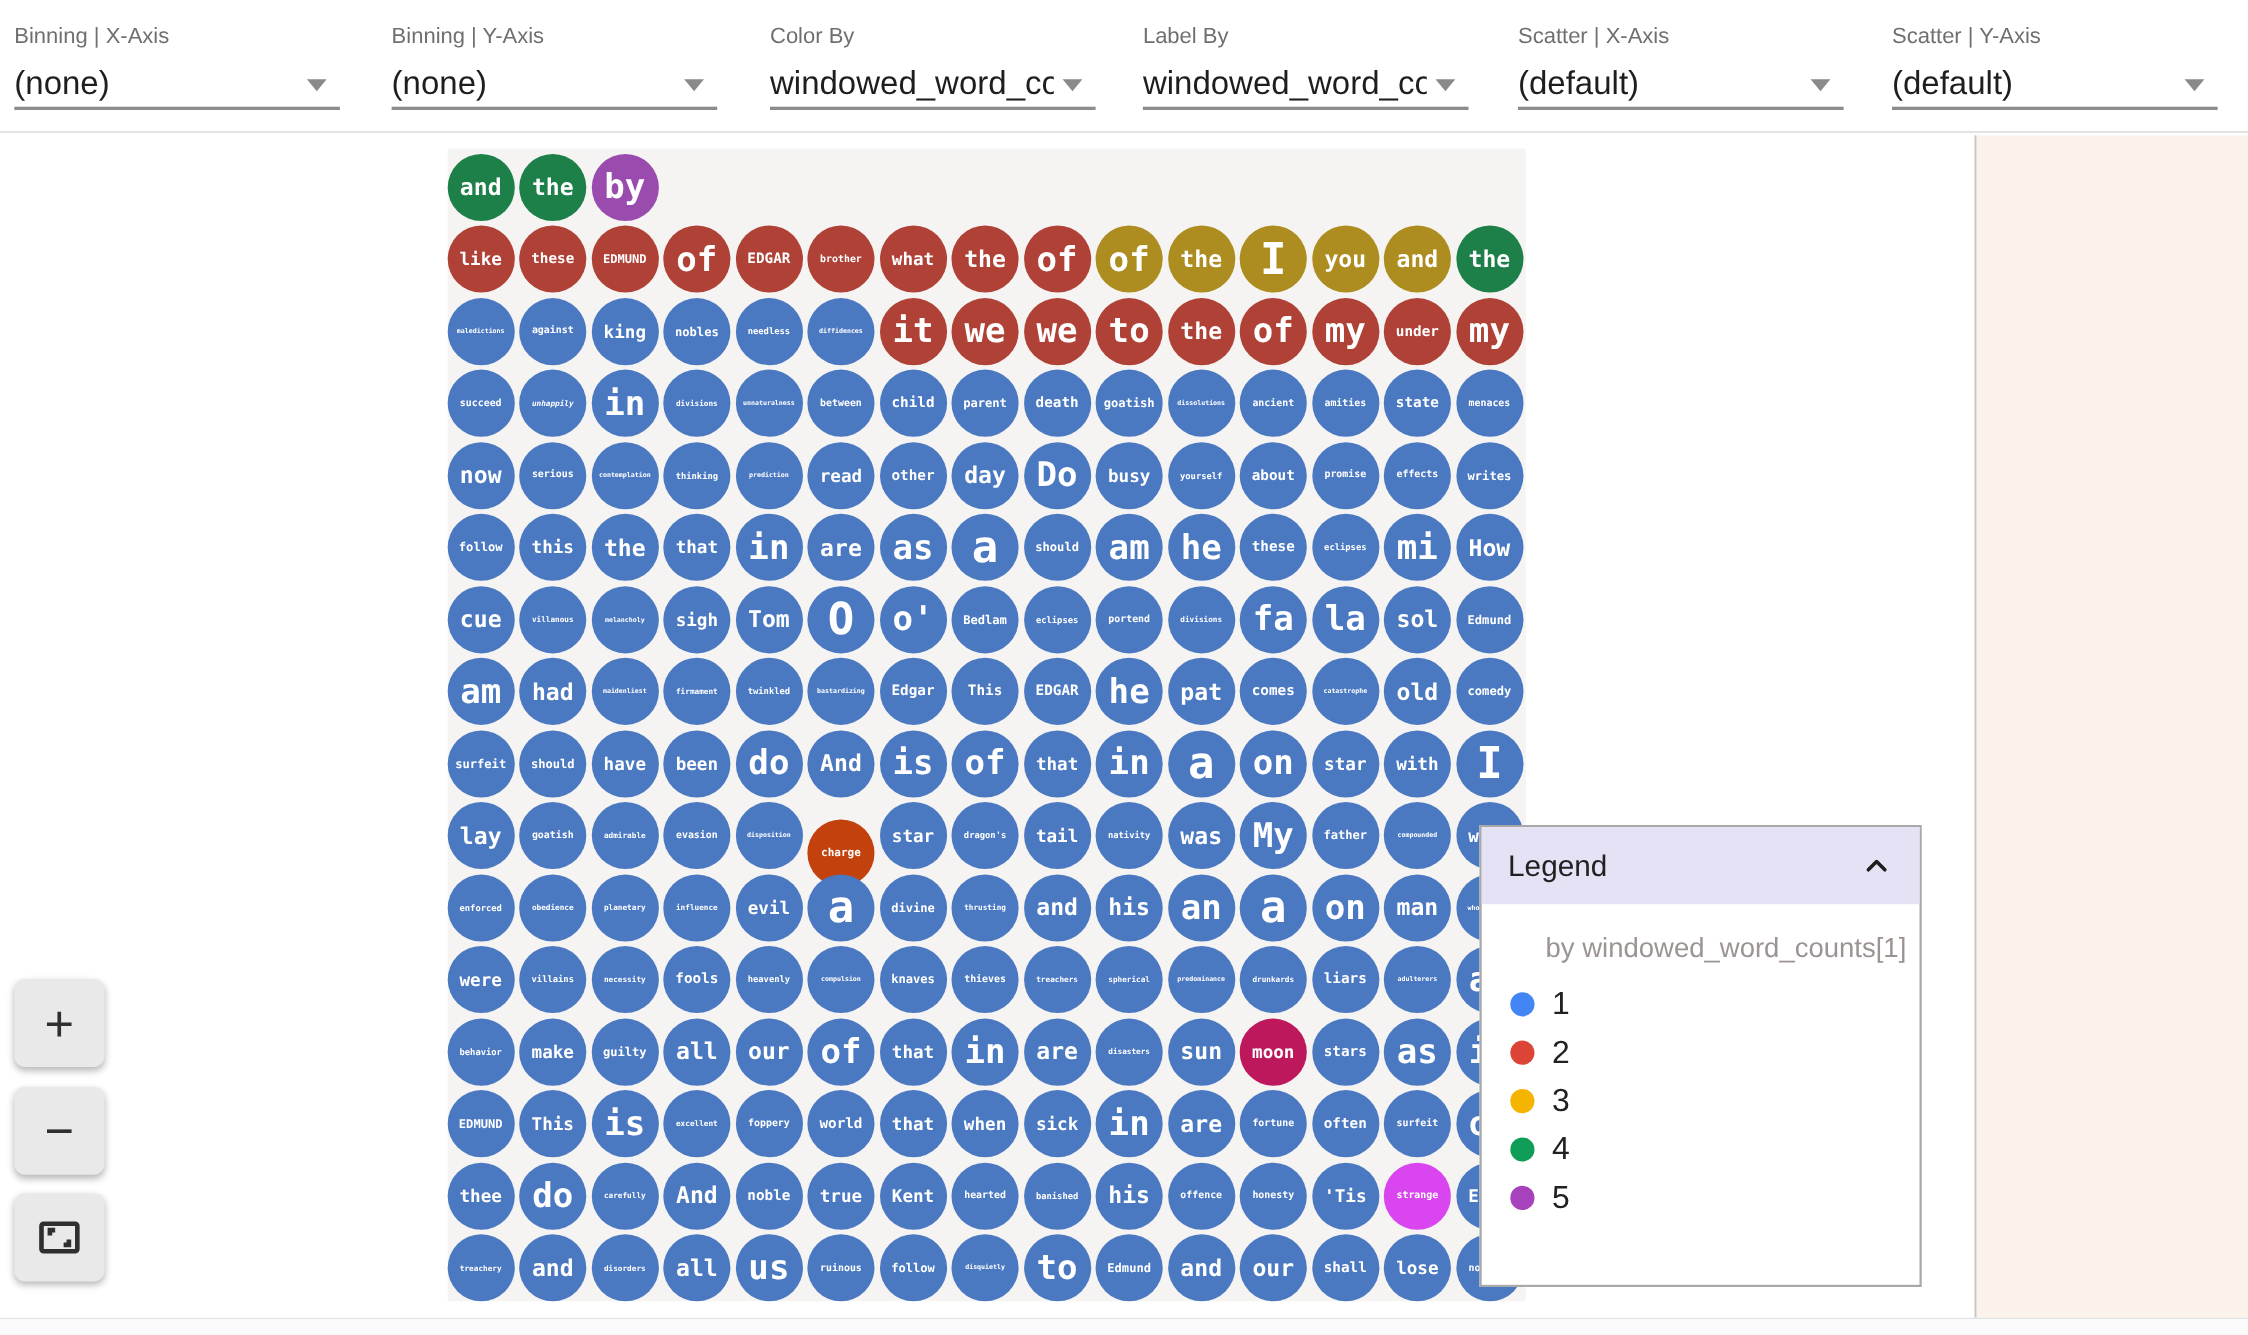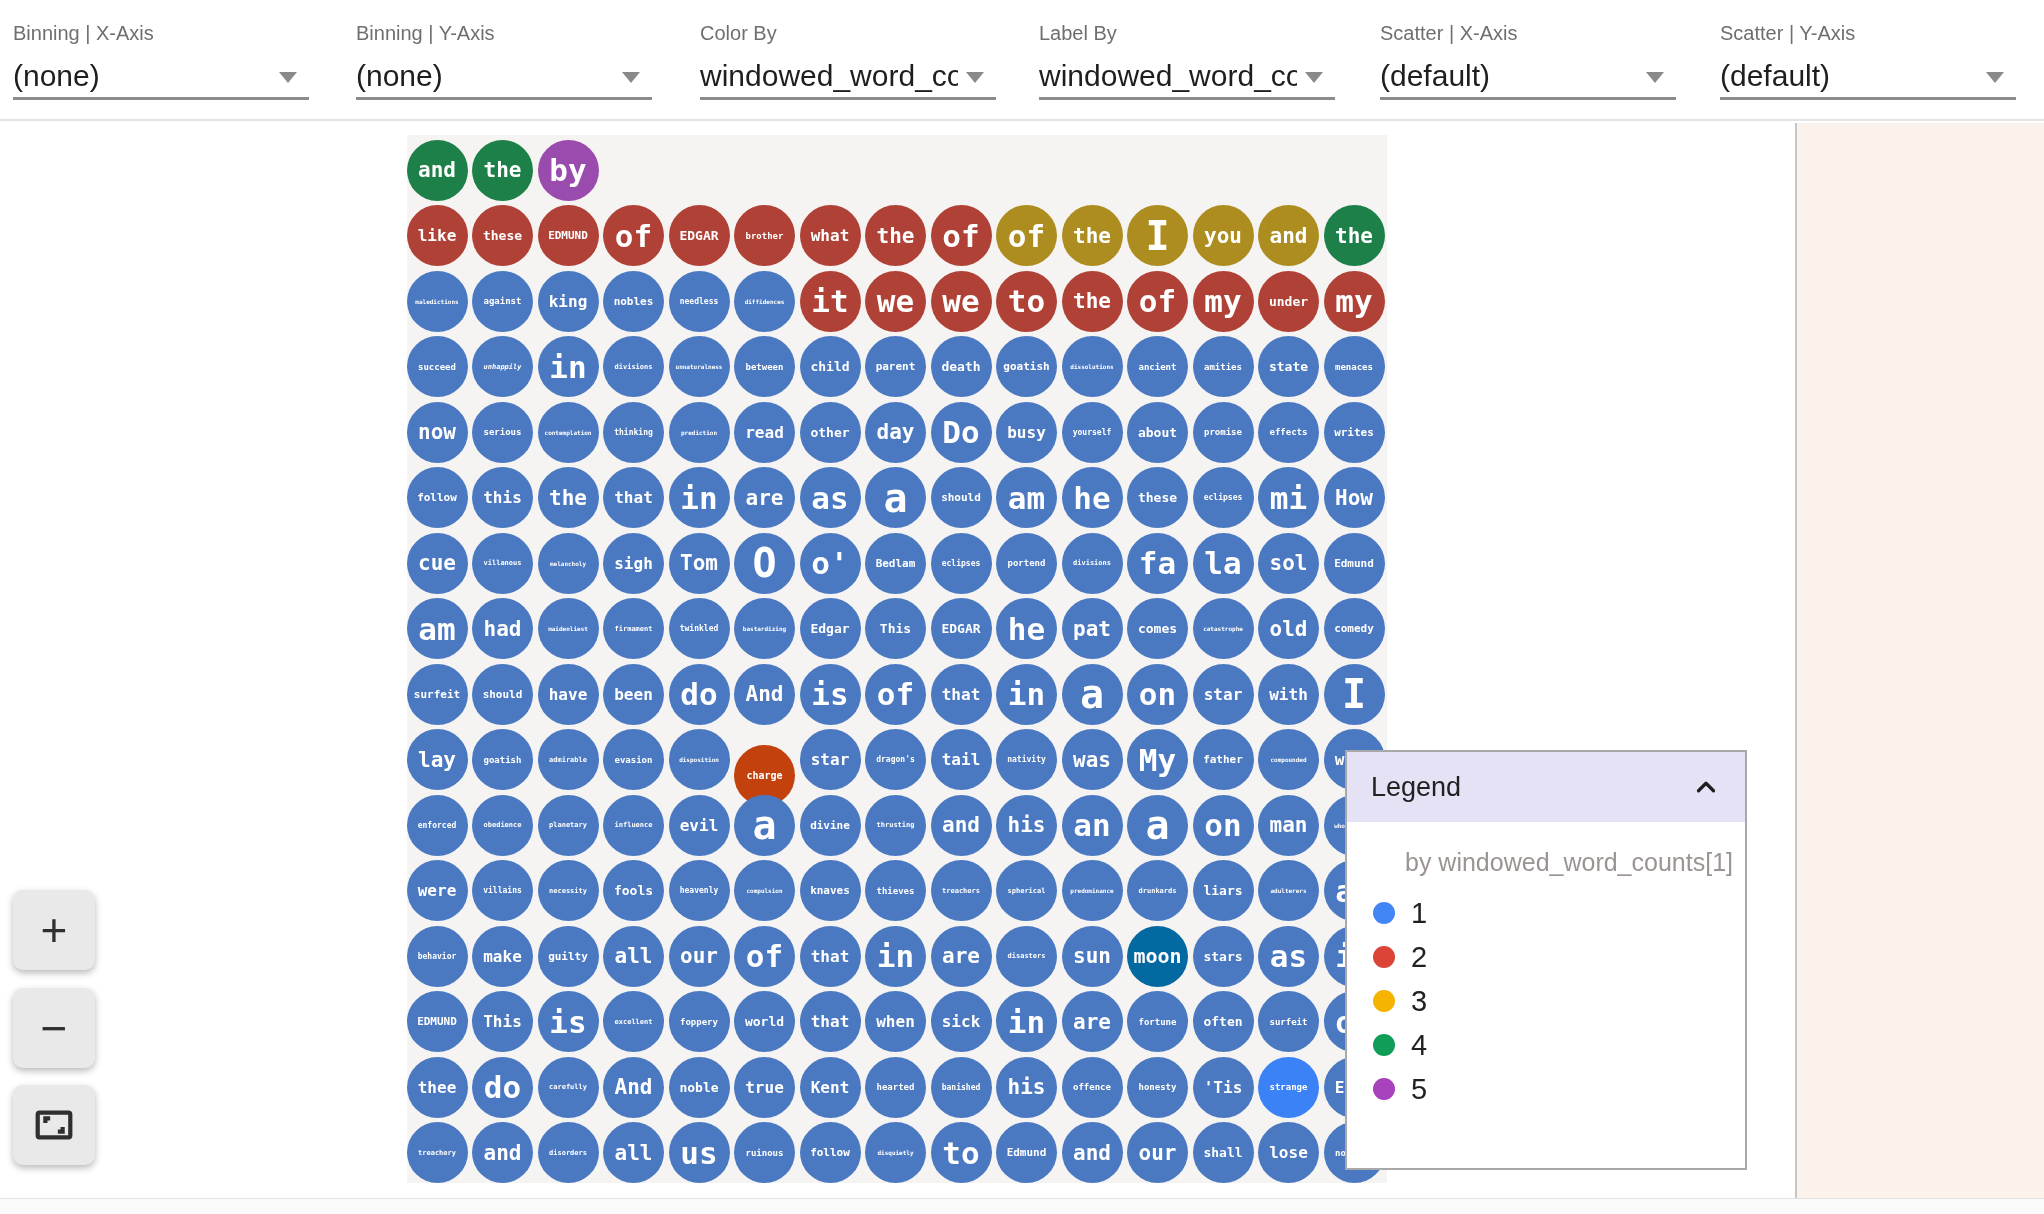--- a/index.html
+++ b/index.html
@@ -261,21 +261,21 @@
     <div class="bubble" style="left: 65px; top: 790.5px; background: rgb(74, 121, 194); font-size: 16px;">make</div>
     <div class="bubble" style="left: 130.5px; top: 790.5px; background: rgb(74, 121, 194); font-size: 11px;">guilty</div>
     <div class="bubble" style="left: 196px; top: 790.5px; background: rgb(74, 121, 194); font-size: 21px;">all</div>
     <div class="bubble" style="left: 261.5px; top: 790.5px; background: rgb(74, 121, 194); font-size: 21px;">our</div>
     <div class="bubble" style="left: 327px; top: 790.5px; background: rgb(74, 121, 194); font-size: 31px;">of</div>
     <div class="bubble" style="left: 392.5px; top: 790.5px; background: rgb(74, 121, 194); font-size: 16px;">that</div>
     <div class="bubble" style="left: 458px; top: 790.5px; background: rgb(74, 121, 194); font-size: 31px;">in</div>
     <div class="bubble" style="left: 523.5px; top: 790.5px; background: rgb(74, 121, 194); font-size: 21px;">are</div>
     <div class="bubble" style="left: 589px; top: 790.5px; background: rgb(74, 121, 194); font-size: 7px;">disasters</div>
     <div class="bubble" style="left: 654.5px; top: 790.5px; background: rgb(74, 121, 194); font-size: 21px;">sun</div>
-    <div class="bubble" style="left: 720px; top: 790.5px; background: #0369a1; font-size: 20px;">moon</div>
+    <div class="bubble" style="left: 720px; top: 790.5px; background: #be185d; font-size: 16px;">moon</div>
     <div class="bubble" style="left: 785.5px; top: 790.5px; background: rgb(74, 121, 194); font-size: 13px;">stars</div>
     <div class="bubble" style="left: 851px; top: 790.5px; background: rgb(74, 121, 194); font-size: 31px;">as</div>
     <div class="bubble" style="left: 916.5px; top: 790.5px; background: rgb(74, 121, 194); font-size: 31px;">if</div>
     <div class="bubble" style="left: -0.5px; top: 856px; background: rgb(74, 121, 194); font-size: 11px;">EDMUND</div>
     <div class="bubble" style="left: 65px; top: 856px; background: rgb(74, 121, 194); font-size: 16px;">This</div>
     <div class="bubble" style="left: 130.5px; top: 856px; background: rgb(74, 121, 194); font-size: 31px;">is</div>
     <div class="bubble" style="left: 196px; top: 856px; background: rgb(74, 121, 194); font-size: 7px;">excellent</div>
     <div class="bubble" style="left: 261.5px; top: 856px; background: rgb(74, 121, 194); font-size: 9px;">foppery</div>
     <div class="bubble" style="left: 327px; top: 856px; background: rgb(74, 121, 194); font-size: 13px;">world</div>
     <div class="bubble" style="left: 392.5px; top: 856px; background: rgb(74, 121, 194); font-size: 16px;">that</div>
@@ -293,21 +293,21 @@
     <div class="bubble" style="left: 196px; top: 921.5px; background: rgb(74, 121, 194); font-size: 21px;">And</div>
     <div class="bubble" style="left: 261.5px; top: 921.5px; background: rgb(74, 121, 194); font-size: 13px;">noble</div>
     <div class="bubble" style="left: 327px; top: 921.5px; background: rgb(74, 121, 194); font-size: 16px;">true</div>
     <div class="bubble" style="left: 392.5px; top: 921.5px; background: rgb(74, 121, 194); font-size: 16px;">Kent</div>
     <div class="bubble" style="left: 458px; top: 921.5px; background: rgb(74, 121, 194); font-size: 9px;">hearted</div>
     <div class="bubble" style="left: 523.5px; top: 921.5px; background: rgb(74, 121, 194); font-size: 8px;">banished</div>
     <div class="bubble" style="left: 589px; top: 921.5px; background: rgb(74, 121, 194); font-size: 21px;">his</div>
     <div class="bubble" style="left: 654.5px; top: 921.5px; background: rgb(74, 121, 194); font-size: 9px;">offence</div>
     <div class="bubble" style="left: 720px; top: 921.5px; background: rgb(74, 121, 194); font-size: 9px;">honesty</div>
     <div class="bubble" style="left: 785.5px; top: 921.5px; background: rgb(74, 121, 194); font-size: 16px;">'Tis</div>
-    <div class="bubble" style="left: 851px; top: 921.5px; background: #3b82f6; font-size: 9px;">strange</div>
+    <div class="bubble" style="left: 851px; top: 921.5px; background: #d946ef; font-size: 9px;">strange</div>
     <div class="bubble" style="left: 916.5px; top: 921.5px; background: rgb(74, 121, 194); font-size: 16px;">Exit</div>
     <div class="bubble" style="left: -0.5px; top: 987px; background: rgb(74, 121, 194); font-size: 7px;">treachery</div>
     <div class="bubble" style="left: 65px; top: 987px; background: rgb(74, 121, 194); font-size: 21px;">and</div>
     <div class="bubble" style="left: 130.5px; top: 987px; background: rgb(74, 121, 194); font-size: 7px;">disorders</div>
     <div class="bubble" style="left: 196px; top: 987px; background: rgb(74, 121, 194); font-size: 21px;">all</div>
     <div class="bubble" style="left: 261.5px; top: 987px; background: rgb(74, 121, 194); font-size: 31px;">us</div>
     <div class="bubble" style="left: 327px; top: 987px; background: rgb(74, 121, 194); font-size: 9px;">ruinous</div>
     <div class="bubble" style="left: 392.5px; top: 987px; background: rgb(74, 121, 194); font-size: 11px;">follow</div>
     <div class="bubble" style="left: 458px; top: 987px; background: rgb(74, 121, 194); font-size: 6px;">disquietly</div>
     <div class="bubble" style="left: 523.5px; top: 987px; background: rgb(74, 121, 194); font-size: 31px;">to</div>

